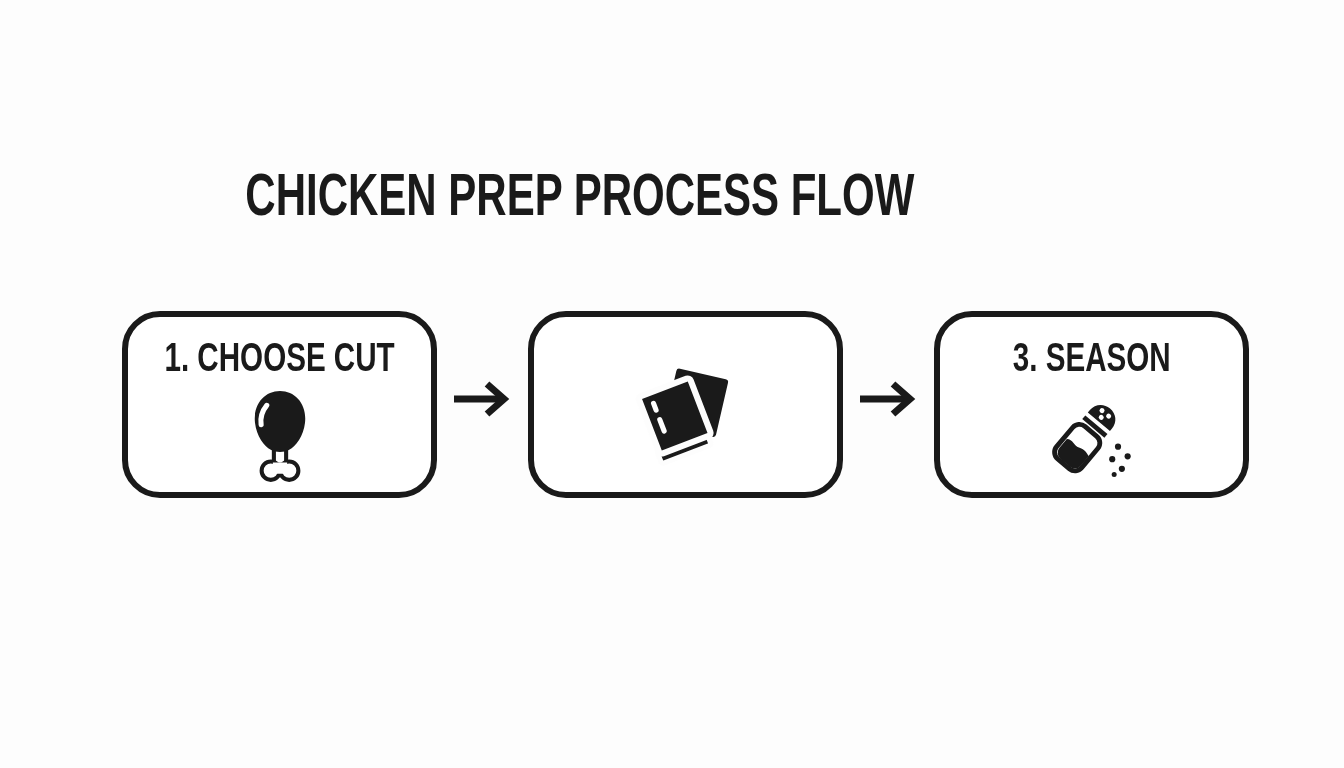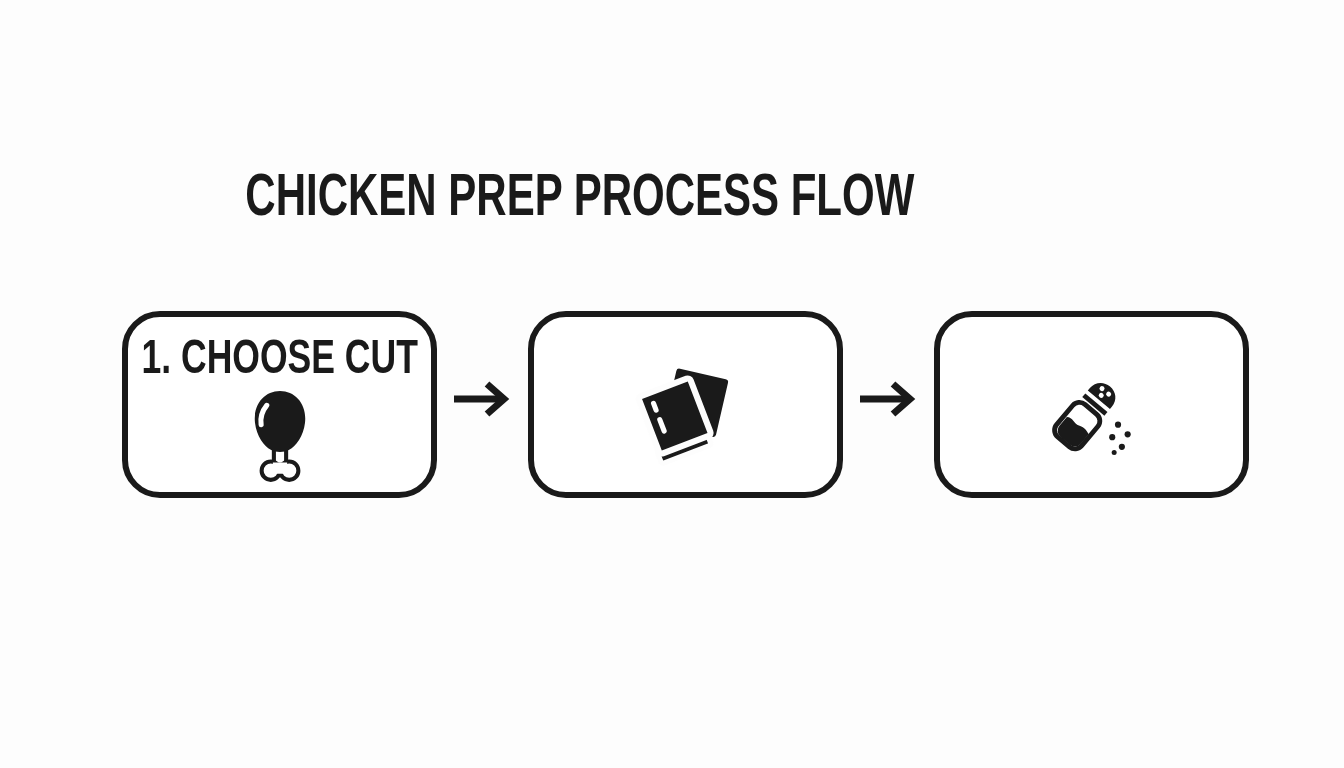--- a/index.html
+++ b/index.html
@@ -25,21 +25,21 @@
   .step-box{
     box-sizing:border-box;
     width:315px;height:187px;
     background:#ffffff;
     border:6px solid #1a1a1a;
     border-radius:38px;
     display:flex;flex-direction:column;align-items:center;
     padding-top:18px;
   }
   .step-label{
-    font-size:48px;font-weight:bold;line-height:44px;
+    font-size:40px;font-weight:bold;line-height:44px;
     color:#1a1a1a;white-space:nowrap;
   }
   .step-icon{margin-top:4px;display:flex;align-items:center;justify-content:center;flex:1;}
   .arrow-cell{
     width:91px;display:flex;align-items:center;justify-content:center;
     transform:translateY(-6px);
   }
 </style>
 </head>
 <body>
@@ -90,20 +90,23 @@
     </div>
 
     <div class="arrow-cell">
       <svg width="62" height="40" viewBox="0 0 62 40" aria-hidden="true">
         <line x1="2" y1="20" x2="49" y2="20" stroke="#1a1a1a" stroke-width="7"></line>
         <path d="M35 5 L52 20 L35 35" fill="none" stroke="#1a1a1a" stroke-width="7"></path>
       </svg>
     </div>
 
     <div class="step-box">
+      <div class="step-label">
+        <span class="condensed-label">3. SEASON</span>
+      </div>
       <div class="step-icon">
         <svg viewBox="0 0 110 110" width="106" height="106" aria-hidden="true">
           <g transform="rotate(40 48 55)">
             <path d="M33 30c0-9 6.7-15 15-15s15 6 15 15v3H33Z" fill="#1a1a1a"></path>
             <circle cx="43" cy="22" r="2.6" fill="#ffffff"></circle>
             <circle cx="52" cy="22" r="2.6" fill="#ffffff"></circle>
             <circle cx="47" cy="28" r="2.6" fill="#ffffff"></circle>
             <rect x="33" y="37" width="30" height="5" fill="#1a1a1a"></rect>
             <rect x="31" y="46" width="34" height="44" rx="9" fill="#ffffff" stroke="#1a1a1a" stroke-width="5"></rect>
             <path d="M34 68c5-4 10 1 16-1.5 5-2 9-1 13 .8V80a8 8 0 0 1-8 8H42a8 8 0 0 1-8-8Z" fill="#1a1a1a"></path>

